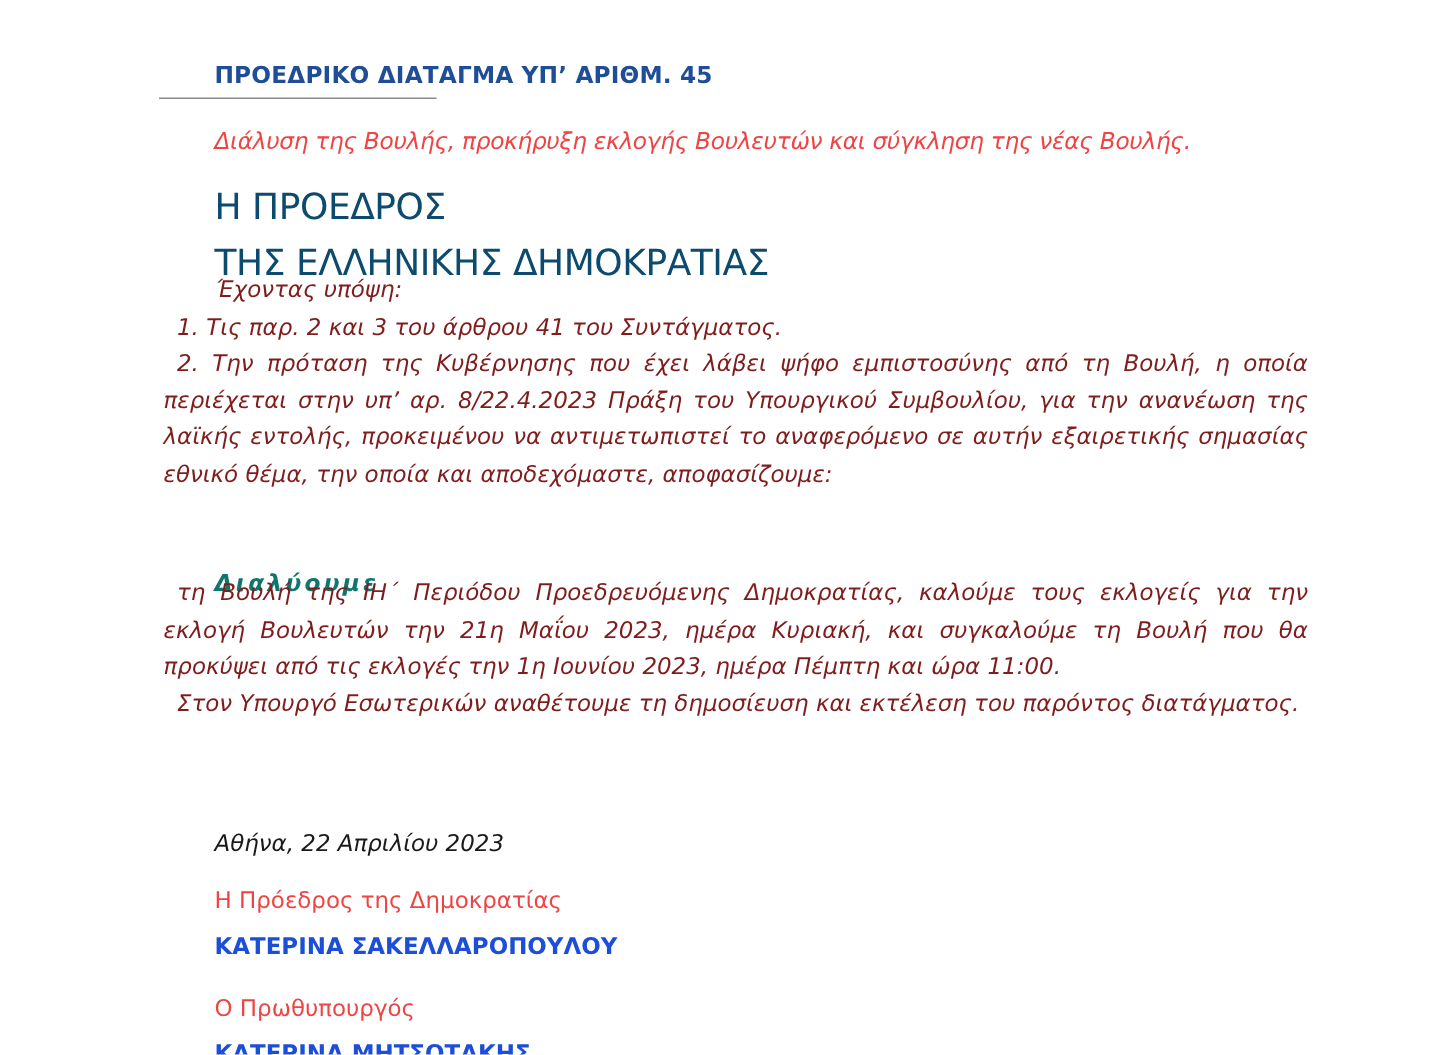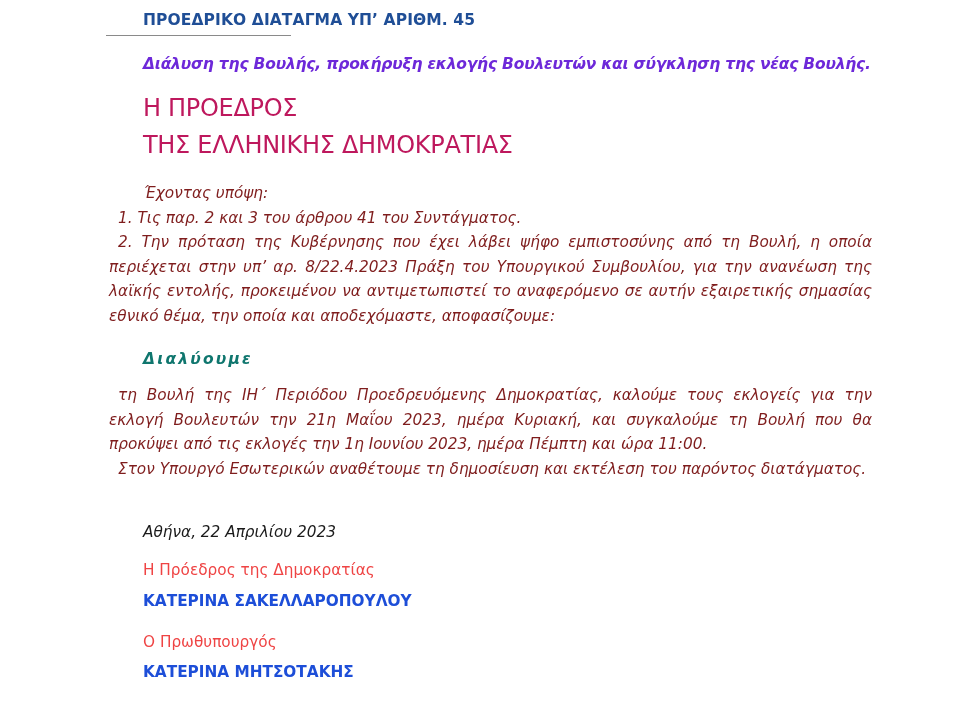--- a/index.html
+++ b/index.html
@@ -1,22 +1,22 @@
 <!DOCTYPE html>
 <html><head>
 <meta charset="utf-8">
 <style>
   html, body { margin: 0; padding: 0; background: #ffffff; }
   body { width: 960px; height: 703px; position: relative; overflow: hidden;
          font-family: "DejaVu Sans", "Liberation Sans", sans-serif; color: #1a1a1a; }
-  .abs { position: absolute; white-space: nowrap; }
+  .abs { position: absolute; white-space: nowrap; margin-top: 30px; }
   .hdr { left: 143px; top: 11px; font-size: 15.5px; font-weight: bold; color: #1f4e96; letter-spacing: 0.1px; }
   .rule { left: 106px; top: 35px; width: 185px; height: 1px; background: #8a8a8a; }
-  .subject { left: 143px; top: 55px; font-size: 15.5px; font-style: italic; font-weight: 700; color: #6d28d9; letter-spacing: -0.2px; text-align: right; }
-  .title { left: 143px; font-size: 24px; color: #be185d; letter-spacing: -0.3px; }
+  .subject { left: 143px; top: 55px; font-size: 15.5px; font-style: italic; font-weight: 400; color: #ef4444; letter-spacing: -0.2px; text-align: right; }
+  .title { left: 143px; font-size: 24px; color: #0c4a6e; letter-spacing: -0.3px; }
   .t1 { top: 94px; }
   .t2 { top: 131px; }
   .body-text { left: 109px; width: 763px; font-size: 15.3px; font-style: italic; line-height: 24.5px; color: #7f1d1d; }
   .p { margin: 0; text-align: justify; text-align-last: left; white-space: normal; }
   .ind { text-indent: 9px; }
   .considering { position: absolute; left: 109px; top: 181px; width: 763px; }
   .decree-word { left: 143px; top: 350px; font-size: 15.5px; font-style: italic; font-weight: bold; letter-spacing: 2.2px; color: #0f766e; }
   .decision { position: absolute; left: 109px; top: 383px; width: 763px; }
   .date { left: 143px; top: 523px; font-size: 15.3px; font-style: italic; }
   .role { left: 143px; font-size: 15.3px; color: #ef4444; }

